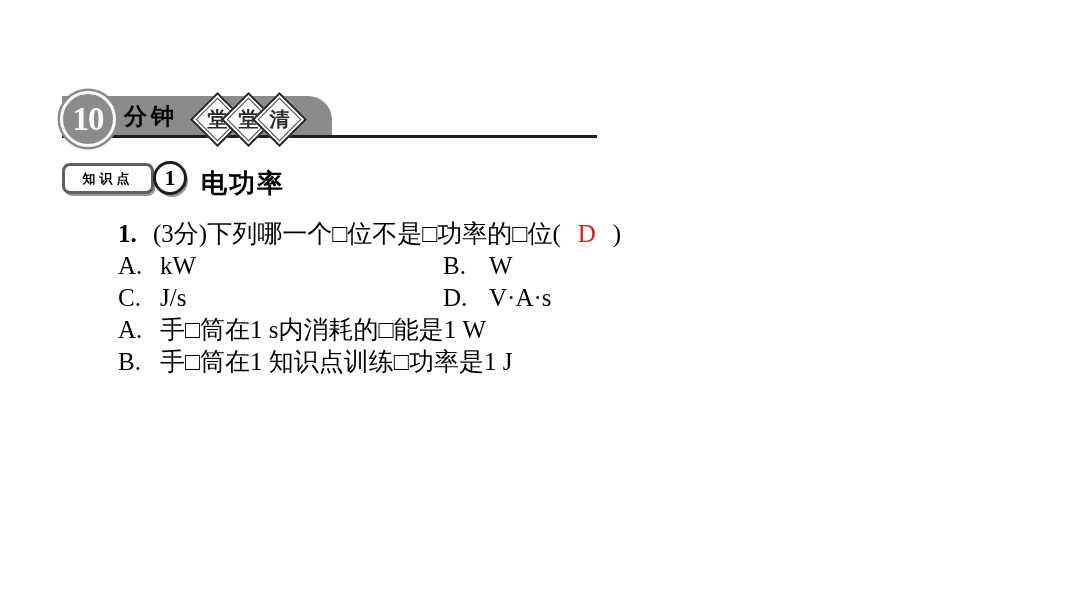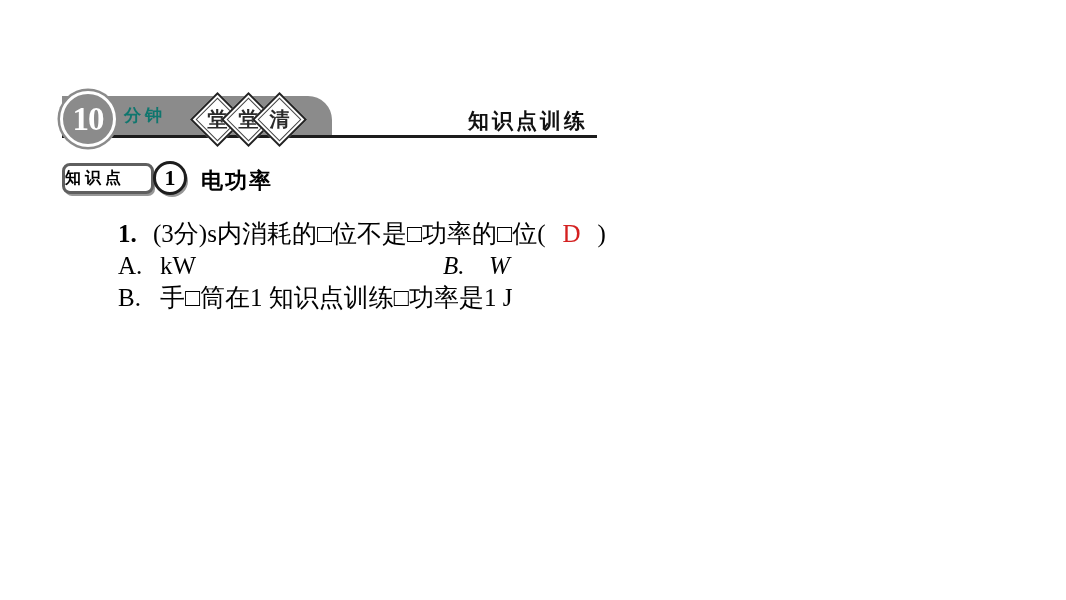--- a/index.html
+++ b/index.html
@@ -17,21 +17,21 @@
   .minutes-circle {
     position:absolute; left:60px; top:59px; width:50px; height:50px;
     background:#8b8b8b; border:3px solid #ffffff; border-radius:50%;
     box-shadow:0 0 0 2.5px #8b8b8b;
     display:flex; align-items:center; justify-content:center;
     color:#ffffff; font-weight:bold; font-size:33px; letter-spacing:-1px;
     font-family:"Liberation Serif","DejaVu Serif",serif;
   }
   .minutes-unit {
     position:absolute; left:124px; top:64px; height:39px; line-height:40px;
-    color:#0f766e; font-weight:bold; font-size:17px; letter-spacing:4px;
+    color:#000000; font-weight:bold; font-size:23px; letter-spacing:4px;
     font-family:"Liberation Sans","DejaVu Sans",sans-serif;
   }
   .diamond {
     position:absolute; width:35px; height:35px; background:#ffffff;
     border:2px solid #222; transform:rotate(45deg);
   }
   .diamond::after { content:""; position:absolute; inset:2px; border:1px solid #444; }
   .diamond .ch {
     position:absolute; inset:0; display:flex; align-items:center; justify-content:center;
     transform:rotate(-45deg); font-family:"Liberation Sans","DejaVu Sans",sans-serif;
@@ -41,43 +41,43 @@
     position:absolute; left:468px; top:75px; width:130px;
     font-family:"Liberation Sans","DejaVu Sans",sans-serif;
     font-weight:bold; font-size:21px; letter-spacing:3px; color:#111; white-space:nowrap;
   }
 
   
   .kp-badge {
     position:absolute; left:62px; top:131px; width:92px; height:31px; box-sizing:border-box;
     background:#ffffff; border:3px solid #5f5f5f; border-radius:8px;
     box-shadow:2px 3px 0 -1px #979797;
-    display:flex; align-items:center; justify-content:flex-start;
+    display:flex; align-items:center; justify-content:center;
     font-family:"Liberation Sans","DejaVu Sans",sans-serif;
-    font-weight:bold; font-size:16px; letter-spacing:4px; color:#000;
+    font-weight:bold; font-size:13px; letter-spacing:4px; color:#000;
   }
   .kp-circle {
     position:absolute; left:153px; top:129px; width:34px; height:34px; box-sizing:border-box;
     background:#ffffff; border:3px solid #1d1d1d; border-radius:50%;
     box-shadow:2px 3px 0 -1px #979797;
     display:flex; align-items:center; justify-content:center;
     font-weight:bold; font-size:22px; color:#000;
   }
   .kp-title {
     position:absolute; left:201px; top:134px;
     font-family:"Liberation Sans","DejaVu Sans",sans-serif;
-    font-weight:bold; font-size:22px; letter-spacing:2px; color:#000;
+    font-weight:bold; font-size:26px; letter-spacing:2px; color:#000;
   }
 
   
   .qblock { position:absolute; left:118px; top:186px; width:640px; font-size:25px; }
   .line { position:relative; height:32px; line-height:32px; white-space:nowrap; }
   .qnum { display:inline-block; width:35px; font-weight:bold; }
   .optlabel { display:inline-block; width:42px; }
-  .col2 { position:absolute; left:325px; top:0;font-style:italic; }
+  .col2 { position:absolute; left:325px; top:0; }
   .col2 .optlabel { width:46px; }
   .answer { color:#d42020; margin:0 17px; }
 </style>
 </head>
 <body>
 
 <div class="page">
 
   <div class="hdr-line"></div>
   <div class="hdr-banner"></div>
@@ -89,41 +89,47 @@
   <div class="diamond" style="left:198px; top:68px;">
     <span class="ch">堂</span>
   </div>
   <div class="diamond" style="left:229px; top:68px;">
     <span class="ch">堂</span>
   </div>
   <div class="diamond" style="left:260px; top:68px;">
     <span class="ch">清</span>
   </div>
 
-  <div class="hdr-right-title">知识点训练</div>
 
   <div class="kp-badge">
     <span>知识点</span>
   </div>
   <div class="kp-circle">
     <span>1</span>
   </div>
   <div class="kp-title">电功率</div>
 
   <div class="qblock">
 
     <div class="line">
-      <span class="qnum">1.</span><span>(3分)s内消耗的□位不是□功率的□位(</span><span class="answer">D</span><span>)</span>
+      <span class="qnum">1.</span><span>(3分)下列哪一个□位不是□功率的□位(</span><span class="answer">D</span><span>)</span>
     </div>
 
     <div class="line">
       <span class="optlabel">A.</span><span>kW</span>
       <span class="col2"><span class="optlabel">B.</span><span>W</span></span>
     </div>
 
+    <div class="line">
+      <span class="optlabel">C.</span><span>J/s</span>
+      <span class="col2"><span class="optlabel">D.</span><span>V·A·s</span></span>
+    </div>
 
 
+    <div class="line">
+      <span class="optlabel">A.</span><span>手□筒在1 s内消耗的□能是1 W</span>
+    </div>
     <div class="line">
       <span class="optlabel">B.</span><span>手□筒在1 知识点训练□功率是1 J</span>
     </div>
 
   </div>
 </div>
 
 </body></html>

